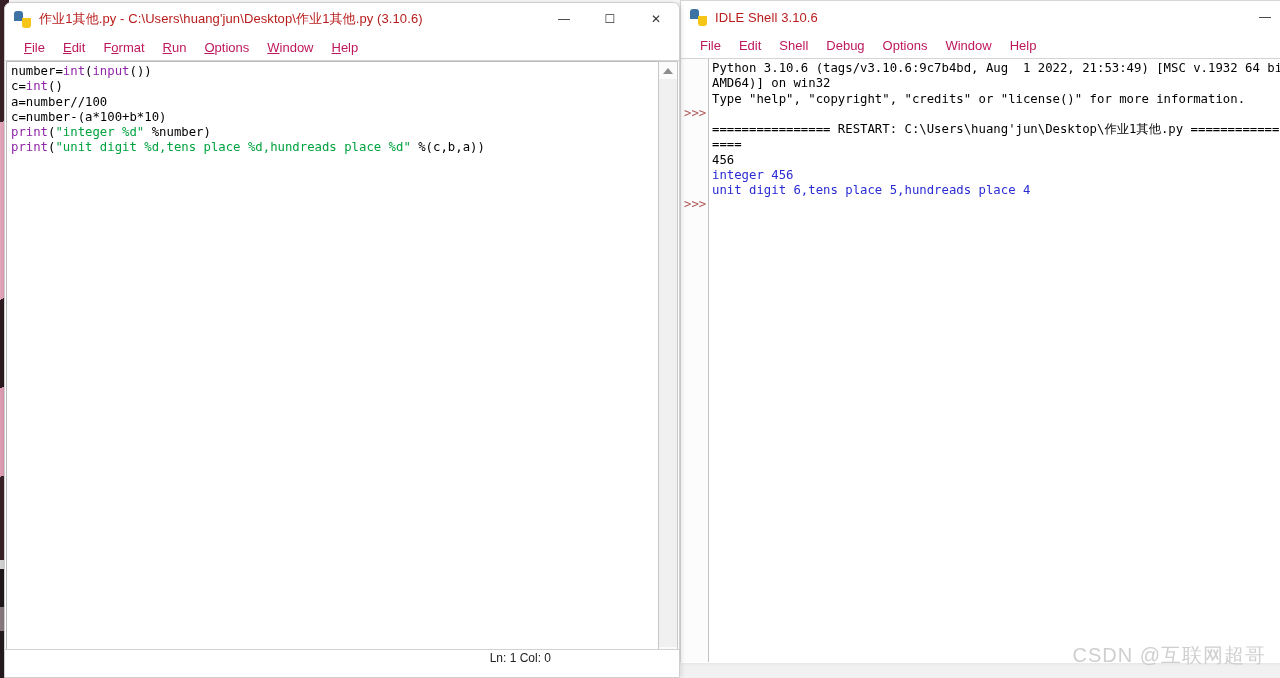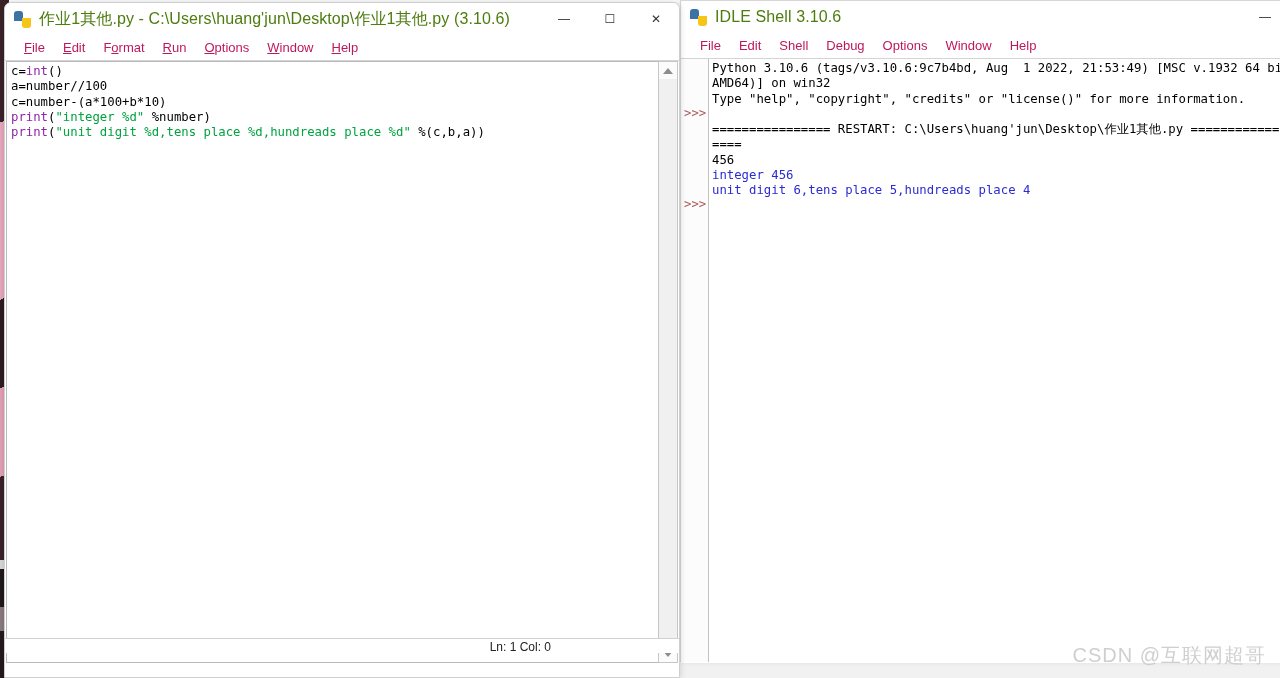--- a/index.html
+++ b/index.html
@@ -73,22 +73,22 @@
   }
   .title-icon .py-bot {
     position: absolute;
     right: 0; bottom: 0;
     width: 9px; height: 10px;
     background: #f5c518;
     border-radius: 0 0 3px 3px;
   }
 
   .title-text {
-    font-size: 16px;
-    color: #4d7c0f;
+    font-size: 13px;
+    color: #b91c1c;
     white-space: nowrap;
     letter-spacing: 0.1px;
   }
 
   .win-buttons {
     position: absolute;
     right: 0; top: 0;
     height: 32px;
     display: flex;
   }
@@ -209,21 +209,21 @@
     left: 0;
     top: 17px;
     width: 18px;
     height: 568px;
     background: #f0f0f0;
   }
 
   #editor-statusbar {
     position: absolute;
     left: 0;
-    bottom: 11px;
+    bottom: 0;
     width: 674px;
     height: 15px;
     background: #ffffff;
     border-top: 1px solid #d2d2d2;
     box-sizing: border-box;
   }
   #editor-status-text {
     position: absolute;
     right: 128px;
     top: 1px;
@@ -395,20 +395,21 @@
       <div class="menu-item">F<u>o</u>rmat</div>
       <div class="menu-item"><u>R</u>un</div>
       <div class="menu-item"><u>O</u>ptions</div>
       <div class="menu-item"><u>W</u>indow</div>
       <div class="menu-item"><u>H</u>elp</div>
     </div>
 
     <div id="editor-body">
 
       <div id="editor-text-area">
+          <div class="codeline"><span>number=</span><span class="kw-builtin">int</span><span>(</span><span class="kw-builtin">input</span><span>())</span></div>
           <div class="codeline"><span>c=</span><span class="kw-builtin">int</span><span>()</span></div>
           <div class="codeline"><span>a=number//100</span></div>
           <div class="codeline"><span>c=number-(a*100+b*10)</span></div>
           <div class="codeline"><span class="kw-def">print</span><span>(</span><span class="str">"integer %d"</span><span> %number)</span></div>
           <div class="codeline"><span class="kw-def">print</span><span>(</span><span class="str">"unit digit %d,tens place %d,hundreads place %d"</span><span> %(c,b,a))</span></div>
         </div>
 
       <div id="editor-scrollbar">
         <div class="sb-arrow up">
           <div class="tri-up"></div>

